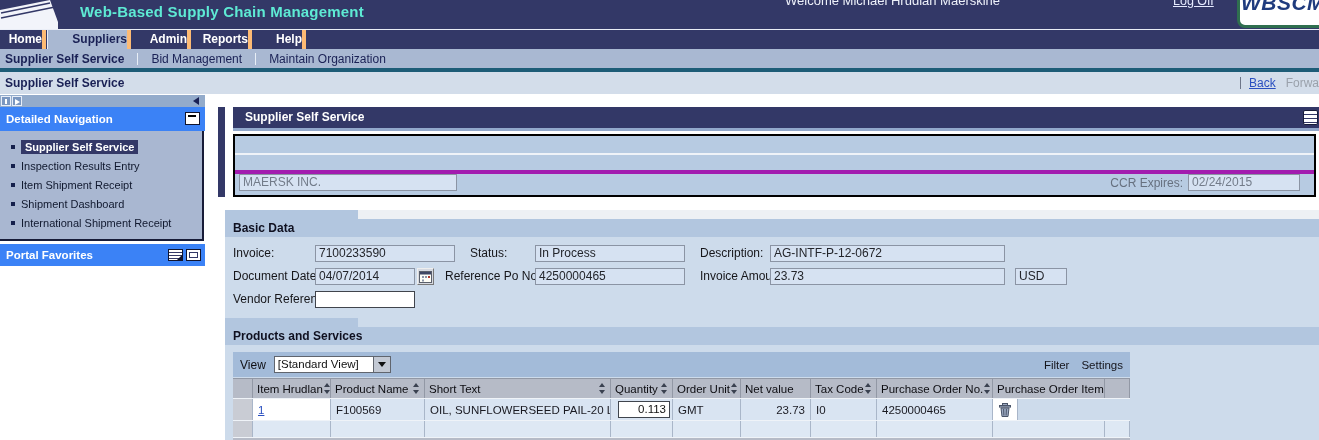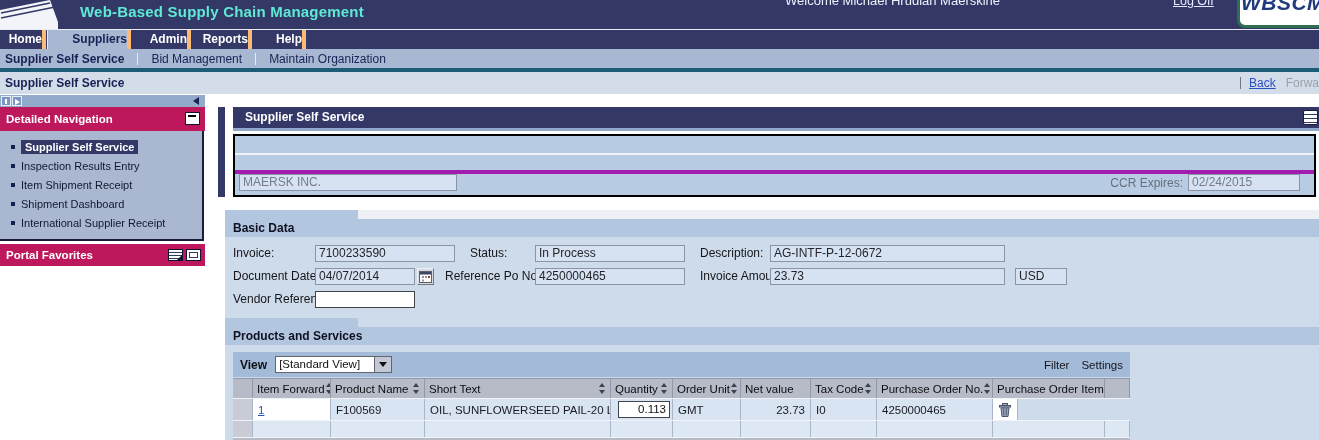--- a/index.html
+++ b/index.html
@@ -44,21 +44,21 @@
 
   
   .strip{ position:absolute; left:0; top:94px; width:205px; height:13px; background:#93ABCB; border-top:1px solid #fff; }
   .strip .mini{ position:absolute; top:1px; width:10px; height:10px; background:#7B97C0; border:1px solid #E8EEF8; }
   .m1{ left:1px; } .m2{ left:12px; }
   .bar-glyph{ position:absolute; left:3px; top:2px; width:2px; height:5px; background:#fff; }
   .tri-right{ position:absolute; left:2px; top:2px; width:0; height:0; border-left:5px solid #fff; border-top:3px solid transparent; border-bottom:3px solid transparent; }
   .strip .collapse-left{ position:absolute; left:193px; top:2px; width:0; height:0; border-right:6px solid #1A2155; border-top:4px solid transparent; border-bottom:4px solid transparent; }
 
   
-  .dn-header, .pf-header{ position:absolute; left:0; width:205px; height:24px; background:#be185d; color:#fff;
+  .dn-header, .pf-header{ position:absolute; left:0; width:205px; height:24px; background:#3b82f6; color:#fff;
         font-size:11.5px; font-weight:bold; line-height:24px; padding-left:6px; }
   .dn-header{ top:107px; } .pf-header{ top:244px; height:22px; line-height:22px; }
   .min-box{ position:absolute; right:5px; top:5px; width:15px; height:13px; background:#fff; border:1px solid #10142e; cursor:pointer; }
   .min-box::after{ content:""; position:absolute; left:2px; top:2px; width:8px; height:2px; background:#000; }
   .dn-items{ position:absolute; left:0; top:131px; width:204px; height:110px; background:#A9B7D1;
              border-right:2px solid #181c38; border-bottom:2px solid #181c38; padding-top:6px; }
   .nav-item{ height:19px; display:flex; align-items:center; font-size:11px; color:#10182E; cursor:pointer; }
   .nav-item .bullet{ width:4px; height:4px; background:#15204C; margin:0 6px 0 11px; flex:none; }
   .nav-item .sel{ background:#333867; color:#fff; font-weight:bold; padding:1px 4px; }
   .pf-icons{ position:absolute; right:4px; top:5px; display:flex; gap:3px; }
@@ -98,21 +98,21 @@
   .row1{ top:35px; } .row2{ top:58px; } .row3{ top:81px; }
   .vendor-input{ position:absolute; top:81px; left:90px; width:100px; height:17px; background:#fff;
                  border:1px solid #40444C; font-size:12px; font-family:"Liberation Sans",sans-serif; padding:0 3px; }
   .cal-btn{ position:absolute; top:58px; left:192px; width:17px; height:17px; background:#D6D9E0;
             border:1px solid #777; border-top-color:#eee; border-left-color:#eee; cursor:pointer;
             display:flex; align-items:center; justify-content:center; }
 
   
   .viewbar{ position:absolute; left:8px; top:142px; width:897px; height:25px; background:#A3BBD9;
             display:flex; align-items:center; padding:0 7px; font-size:11.5px; }
-  .view-label{ font-weight:bold; color:#101015; font-size:12px; }
+  .view-label{ font-weight:normal; color:#101015; font-size:12px; }
   .view-select{ margin-left:8px; display:flex; }
   .view-value{ width:100px; height:17px; background:#fff; border:1px solid #60656E; line-height:15px; padding:0 3px; font-size:11.5px; color:#111; }
   .dd-btn{ width:17px; height:17px; background:#C3C9D4; border:1px solid #60656E; border-left:none;
            display:flex; align-items:center; justify-content:center; cursor:pointer; }
   .dd-btn::after{ content:""; border-left:4px solid transparent; border-right:4px solid transparent; border-top:5px solid #111; }
   .vb-right{ margin-left:auto; display:flex; gap:12px; color:#15151C; }
   .vb-right span{ cursor:pointer; }
 
   .tbl{ position:absolute; left:8px; top:168px; width:897px; }
   .thead{ display:flex; height:20px; }
@@ -211,21 +211,21 @@
     <div class="nav-item">
       <span class="bullet"></span>
       <span>Item Shipment Receipt</span>
     </div>
     <div class="nav-item">
       <span class="bullet"></span>
       <span>Shipment Dashboard</span>
     </div>
     <div class="nav-item">
       <span class="bullet"></span>
-      <span>International Supplier Receipt</span>
+      <span>International Shipment Receipt</span>
     </div>
   </div>
   <div class="pf-header">
     <span>Portal Favorites</span>
     <span class="pf-icons">
       <span class="pf-ic lines"></span>
       <span class="pf-ic boxin"></span>
     </span>
   </div>
 
@@ -289,21 +289,21 @@
       <span class="vb-right">
         <span>Filter</span>
         <span>Settings</span>
       </span>
     </div>
 
     <div class="tbl">
       <div class="thead">
         <div class="th col0"></div>
         <div class="th col1">
-            <span>Item Forward</span>
+            <span>Item Hrudlan</span>
             <span class="sort"></span>
           </div>
         <div class="th col2">
             <span>Product Name</span>
             <span class="sort"></span>
           </div>
         <div class="th col3">
             <span>Short Text</span>
             <span class="sort"></span>
           </div>

